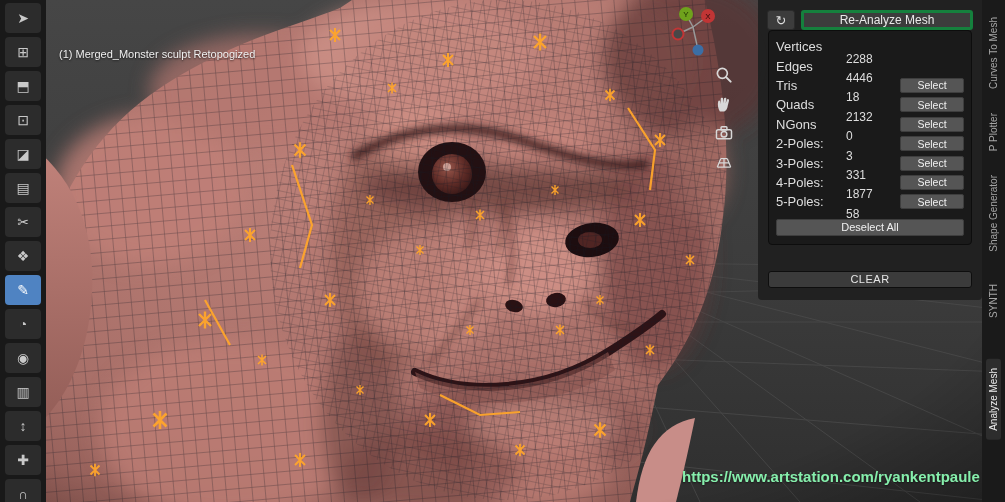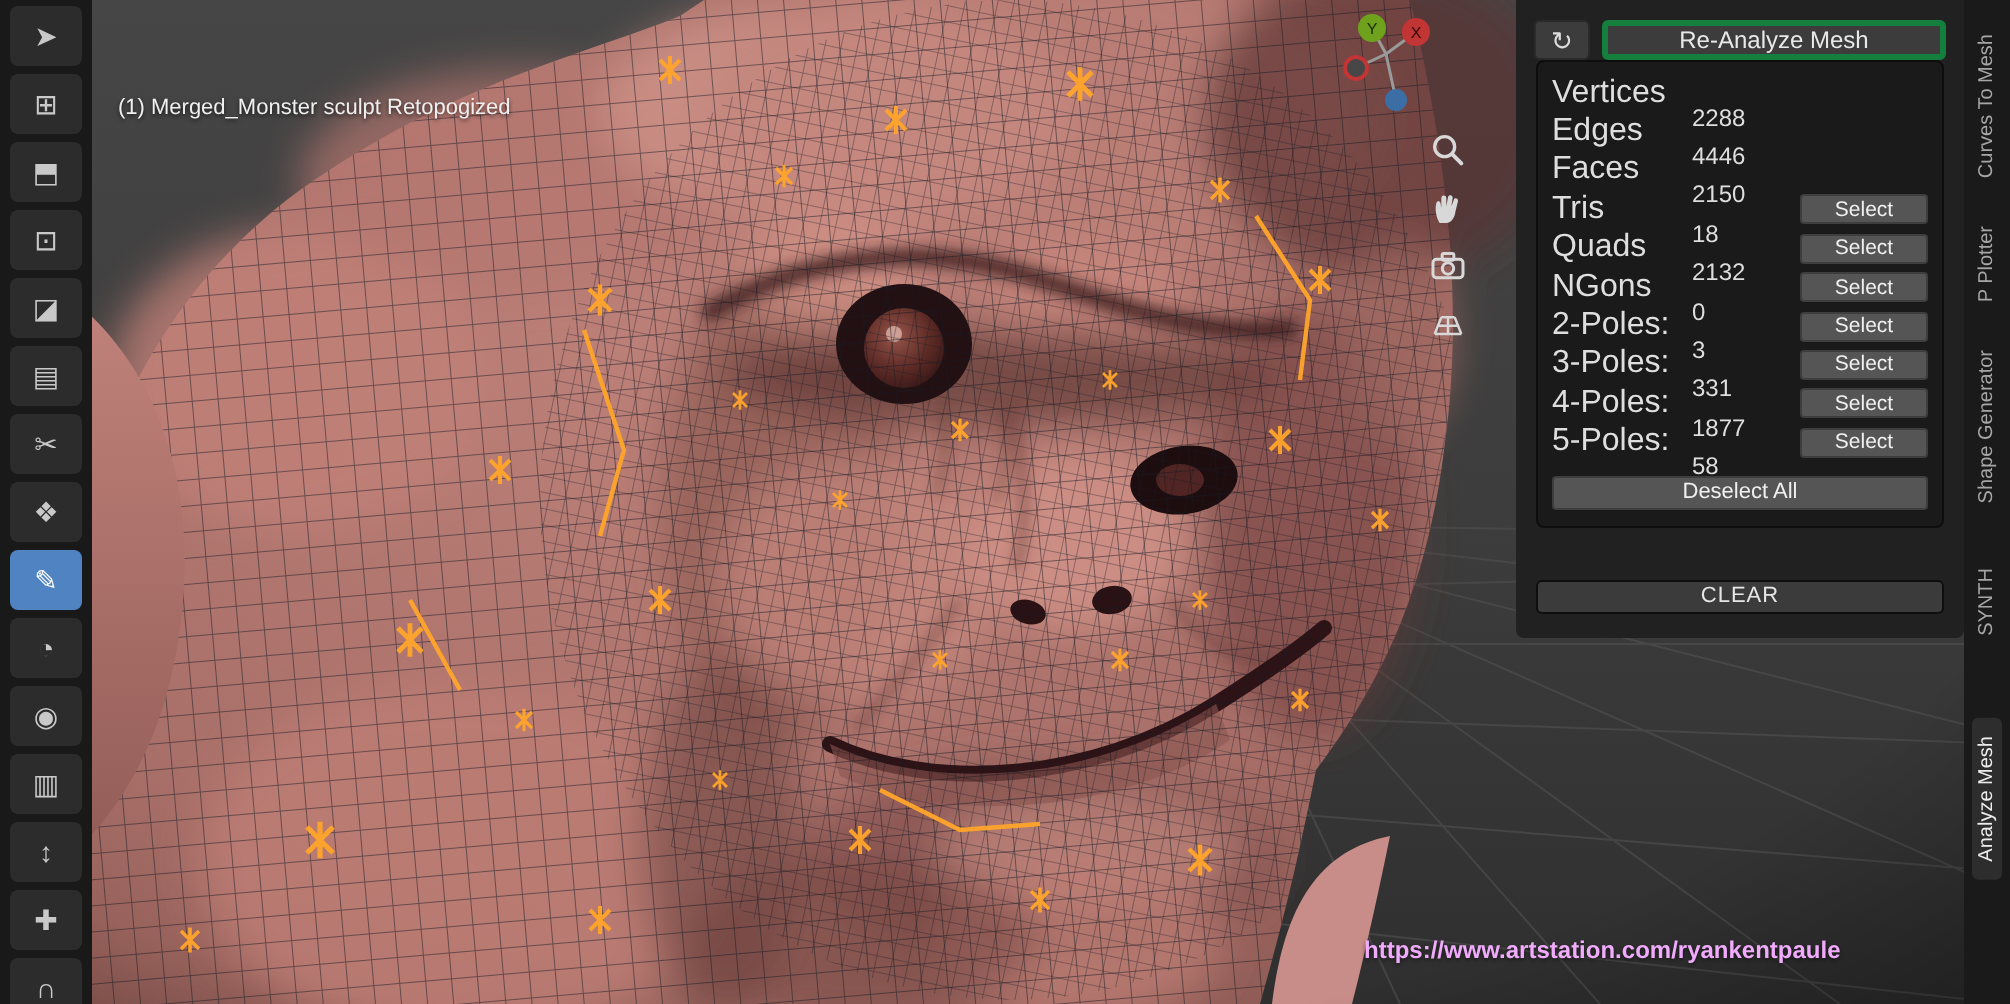--- a/index.html
+++ b/index.html
@@ -28,40 +28,40 @@
     background:rgba(32,32,32,.97);padding-bottom:12px;border-radius:0 0 4px 4px;}
   .toprow{display:flex;gap:6px;margin:10px 9px 0;}
   .refresh-btn{width:28px;height:20px;background:#3c3c3c;border:1px solid #2a2a2a;border-radius:3px;
     color:#dcdcdc;font-size:13px;line-height:17px;text-align:center;padding:0;cursor:pointer;}
   .reanalyze-btn{flex:1;height:20px;background:#3c3c3c;border:3px solid #15803d;border-radius:3px;
     color:#e9e9e9;font-size:12px;padding:0;cursor:pointer;}
   .subheader{margin:16px 10px 9px;font-size:12px;color:#f2f2f2;}
   .stats-box{margin:0 10px;background:var(--panel-box-bg,#1a1a1a);border:1px solid #0d0d0d;border-radius:4px;
     padding:6px 7px 8px;}
   .stat-row{display:flex;align-items:center;height:19.4px;}
-  .stat-label{width:70px;font-size:16px;color:#dedede;}
+  .stat-label{width:70px;font-size:13px;color:#dedede;}
   .stat-value{flex:1;font-size:12px;color:#dedede;margin-top:24px;}
   .select-btn{width:64px;height:15px;background:var(--select-button-bg,#555);border:1px solid #3e3e3e;
     border-radius:2px;color:#f0f0f0;font-size:10.5px;line-height:12px;padding:0;cursor:pointer;}
   .deselect-btn{display:block;width:100%;height:17px;margin-top:7px;background:var(--select-button-bg,#555);
     border:1px solid #3e3e3e;border-radius:2px;color:#f0f0f0;font-size:11px;padding:0;cursor:pointer;}
   .clear-btn{display:block;margin:26px 10px 0;width:calc(100% - 20px);height:17px;background:#3b3b3b;
     border:1px solid #0e0e0e;border-radius:3px;color:#e6e6e6;font-size:11px;letter-spacing:.5px;padding:0;cursor:pointer;}
 
   
   .tab-strip{position:absolute;right:0;top:0;bottom:0;width:23px;background:#1a1a1a;z-index:4;
     display:flex;flex-direction:column;align-items:center;padding-top:8px;}
   .tab{writing-mode:vertical-rl;transform:rotate(180deg);font-size:10px;color:#a6a6a6;
     padding:9px 2px;margin-bottom:6px;cursor:pointer;white-space:nowrap;border-radius:3px;}
   .tab:nth-child(4){margin-top:8px;}
   .tab:nth-child(5){margin-top:26px;}
   .tab.active{color:#ededed;background:#2d2d2d;}
 
-  .watermark{position:absolute;left:682px;top:468px;z-index:5;font-size:12px;font-weight:600;
-    color:#f0abfc;text-shadow:0 1px 2px rgba(0,0,0,.5);}
+  .watermark{position:absolute;left:682px;top:468px;z-index:5;font-size:15px;font-weight:600;
+    color:#86efac;text-shadow:0 1px 2px rgba(0,0,0,.5);}
 
   .poles{stroke:var(--accent-orange,#ffa62b);}
 </style>
 </head>
 <body>
 
 <div class="stage">
 
   <svg class="scene" width="1005" height="502" viewBox="0 0 1005 502" preserveAspectRatio="none">
     <defs>
@@ -297,24 +297,20 @@
       <div>
           <div class="stat-row">
             <span class="stat-label">Vertices</span>
             <span class="stat-value">2288</span>
           </div>
           <div class="stat-row">
             <span class="stat-label">Edges</span>
             <span class="stat-value">4446</span>
           </div>
           <div class="stat-row">
-            <span class="stat-label">Faces</span>
-            <span class="stat-value">2150</span>
-          </div>
-          <div class="stat-row">
             <span class="stat-label">Tris</span>
             <span class="stat-value">18</span>
             <button class="select-btn">Select</button>
           </div>
           <div class="stat-row">
             <span class="stat-label">Quads</span>
             <span class="stat-value">2132</span>
             <button class="select-btn">Select</button>
           </div>
           <div class="stat-row">

